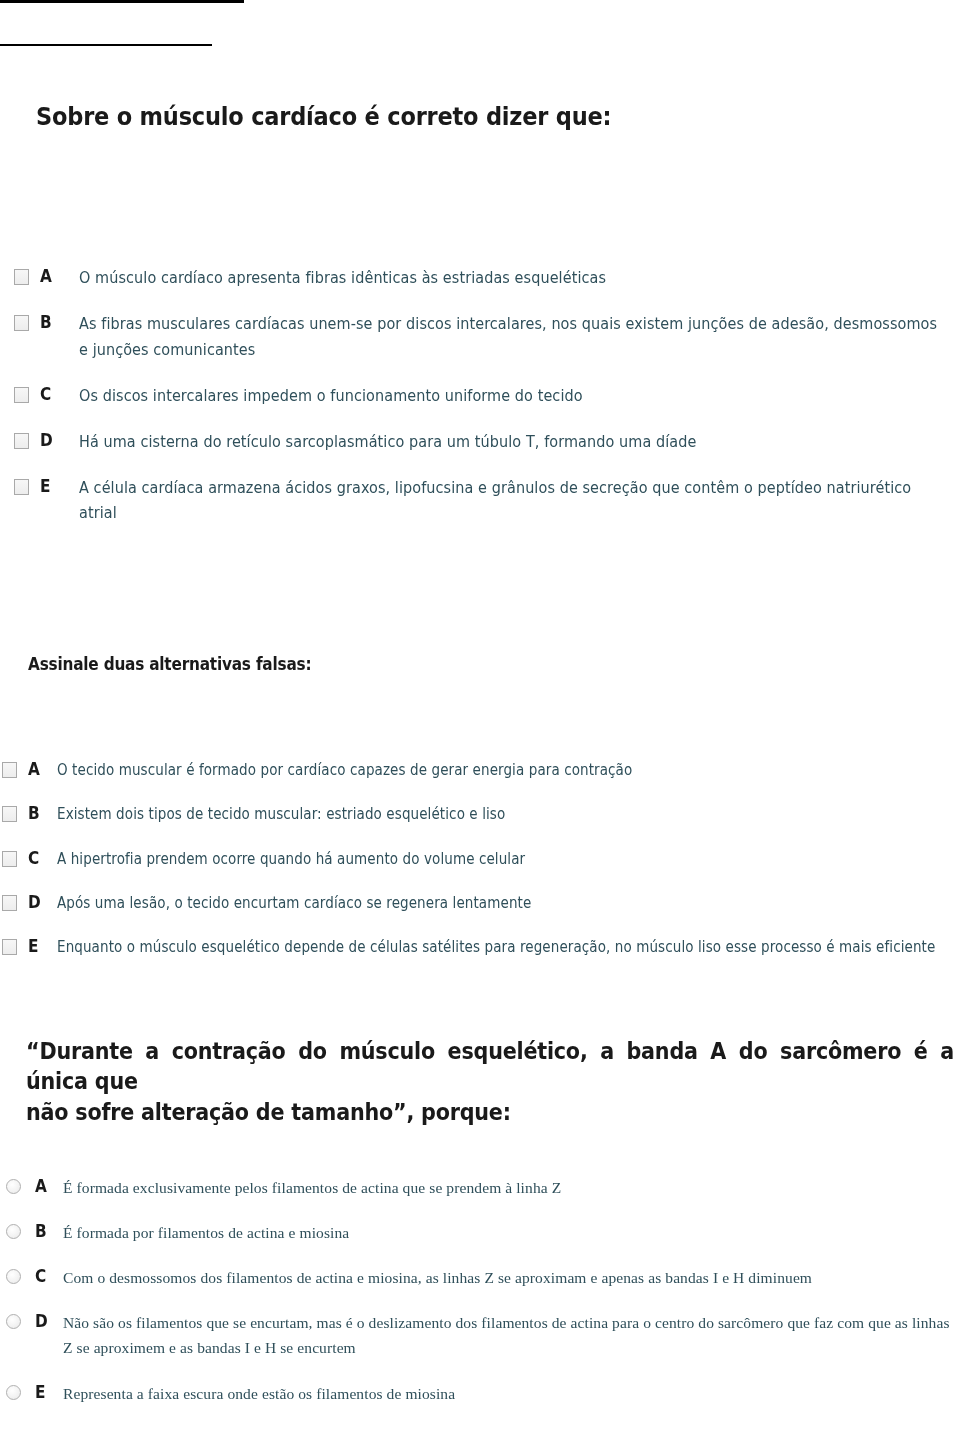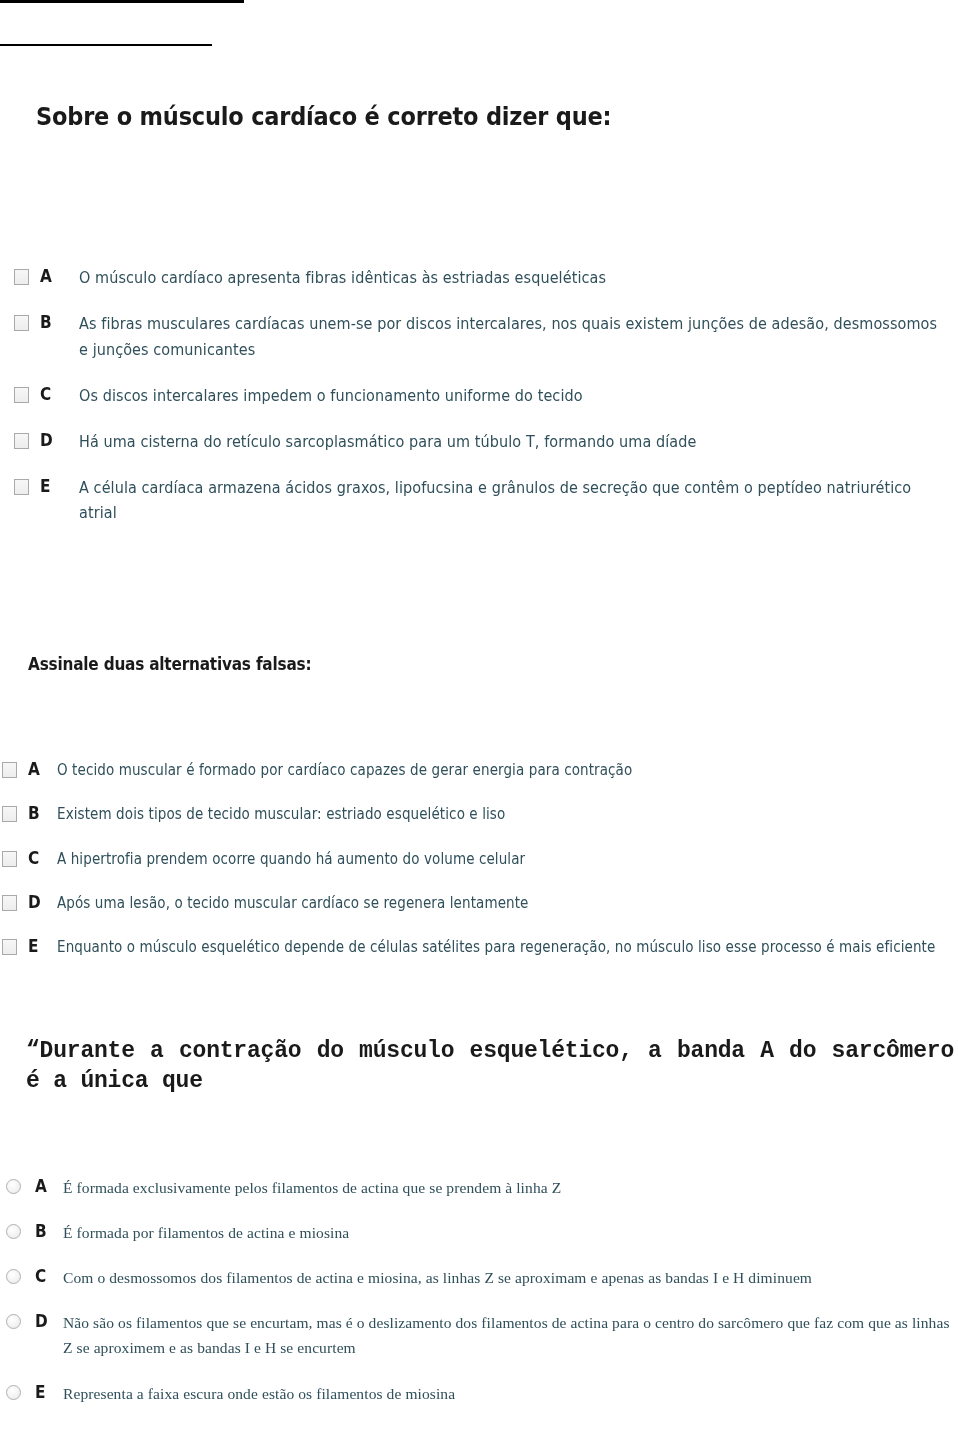--- a/index.html
+++ b/index.html
@@ -46,21 +46,20 @@
     width: 700px;
     margin-top: 32px;
   }
   .heading-3 {
     position: absolute;
     left: 26px;
     top: 1036px;
     font-size: 23px;
     width: 928px;
     text-align: justify;
-    font-family: Liberation Mono, monospace;
   }
   .heading-3 .line-last { text-align: left; }
 
   
   .options {
     position: absolute;
   }
   .opt-group-1 { left: 14px; top: 265px; width: 930px; }
   .opt-group-2 { left: 2px;  top: 758px; width: 945px; }
   .opt-group-3 { left: 6px;  top: 1175px; width: 945px; }
@@ -175,33 +174,34 @@
 
   <div class="option">
     <span class="ctrl checkbox"></span>
     <span class="opt-letter">C</span>
     <span class="opt-text">A hipertrofia prendem ocorre quando há aumento do volume celular</span>
   </div>
 
   <div class="option">
     <span class="ctrl checkbox"></span>
     <span class="opt-letter">D</span>
-    <span class="opt-text">Após uma lesão, o tecido muscular cardíaco se regenera lentamente</span>
+    <span class="opt-text">Após uma lesão, o tecido encurtam cardíaco se regenera lentamente</span>
   </div>
 
   <div class="option">
     <span class="ctrl checkbox"></span>
     <span class="opt-letter">E</span>
     <span class="opt-text">Enquanto o músculo esquelético depende de células satélites para regeneração, no músculo liso esse processo é mais eficiente</span>
   </div>
 
 </div>
 
 <div class="q-heading heading-3">
   <div>“Durante a contração do músculo esquelético, a banda A do sarcômero é a única que</div>
+  <div class="line-last">não sofre alteração de tamanho”, porque:</div>
 </div>
 
 <div class="options opt-group-3">
 
   <div class="option">
     <span class="ctrl radio"></span>
     <span class="opt-letter">A</span>
     <span class="opt-text">É formada exclusivamente pelos filamentos de actina que se prendem à linha Z</span>
   </div>
 

